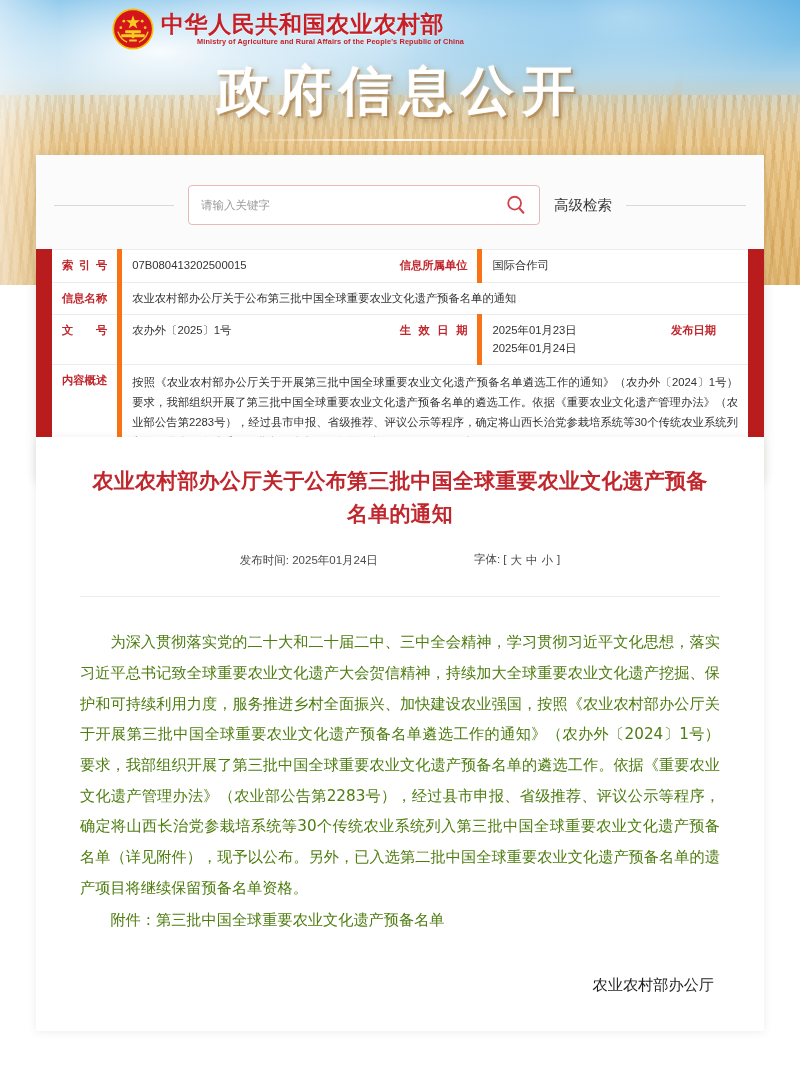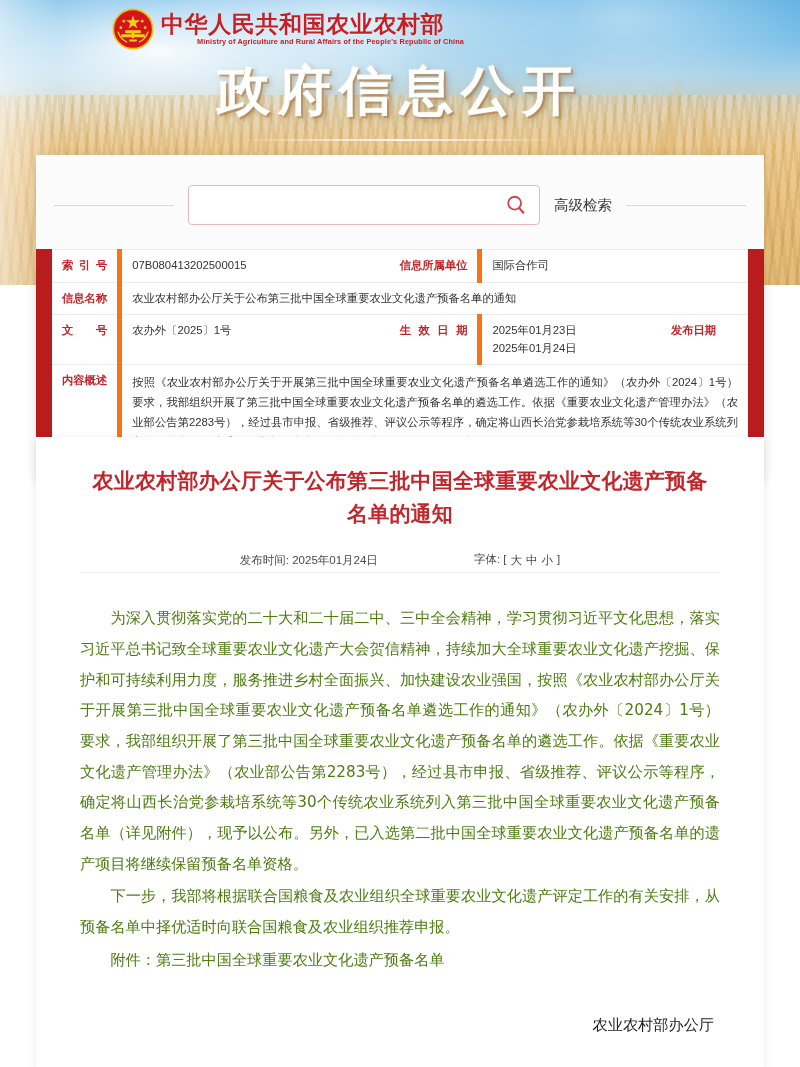--- a/index.html
+++ b/index.html
@@ -239,21 +239,21 @@
     line-height: 1.55;
     letter-spacing: 0.2px;
     padding: 2px 6px 0 6px;
   }
   .art-subbar {
     display: flex;
     justify-content: center;
     align-items: center;
     gap: 96px;
     margin-top: 22px;
-    padding-bottom: 4px;
+    padding-bottom: 28px;
     border-bottom: 1px solid #ececec;
     font-size: 11.5px;
     color: #4a4a4a;
   }
   .fontsizes { display: inline-flex; gap: 4px; }
   .fontsizes b { font-weight: normal; cursor: pointer; }
 
   .body-text {
     margin-top: 30px;
     font-family: "DejaVu Sans", "Liberation Sans", sans-serif;
@@ -312,20 +312,21 @@
 
     <div class="banner-title">政府信息公开</div>
     <div class="banner-underline"></div>
   </div>
 
   <div class="card">
 
     <div class="search-row">
       <div class="rule"></div>
       <div class="search-box">
+        <input class="search-input" type="text" placeholder="请输入关键字" style="">
         <button class="search-icon-btn">
           <svg viewBox="0 0 24 24" width="22" height="22" aria-hidden="true">
             <circle cx="10.5" cy="10" r="7" fill="none" stroke="#d0454c" stroke-width="2"></circle>
             <line x1="15.6" y1="15.4" x2="20" y2="20.4" stroke="#d0454c" stroke-width="2.4" stroke-linecap="round"></line>
           </svg>
         </button>
       </div>
       <a class="advanced" href="#">高级检索</a>
       <div class="rule"></div>
     </div>
@@ -379,21 +380,20 @@
           <b>大</b>
           <b>中</b>
           <b>小</b>
           <span>]</span>
         </span>
       </div>
     </div>
 
     <div class="body-text">
       <p>为深入贯彻落实党的二十大和二十届二中、三中全会精神，学习贯彻习近平文化思想，落实习近平总书记致全球重要农业文化遗产大会贺信精神，持续加大全球重要农业文化遗产挖掘、保护和可持续利用力度，服务推进乡村全面振兴、加快建设农业强国，按照《农业农村部办公厅关于开展第三批中国全球重要农业文化遗产预备名单遴选工作的通知》（农办外〔2024〕1号）要求，我部组织开展了第三批中国全球重要农业文化遗产预备名单的遴选工作。依据《重要农业文化遗产管理办法》（农业部公告第2283号），经过县市申报、省级推荐、评议公示等程序，确定将山西长治党参栽培系统等30个传统农业系统列入第三批中国全球重要农业文化遗产预备名单（详见附件），现予以公布。另外，已入选第二批中国全球重要农业文化遗产预备名单的遗产项目将继续保留预备名单资格。</p>
-      <p>下一步，我部将根据联合国粮食及农业组织全球重要农业文化遗产评定工作的有关安排，从预备名单中择优适时向联合国粮食及农业组织推荐申报。</p>
       <div class="attach">附件：第三批中国全球重要农业文化遗产预备名单</div>
     </div>
 
     <div class="sign">
       <div>农业农村部办公厅</div>
 
     </div>
   </div>
 
 </div>

